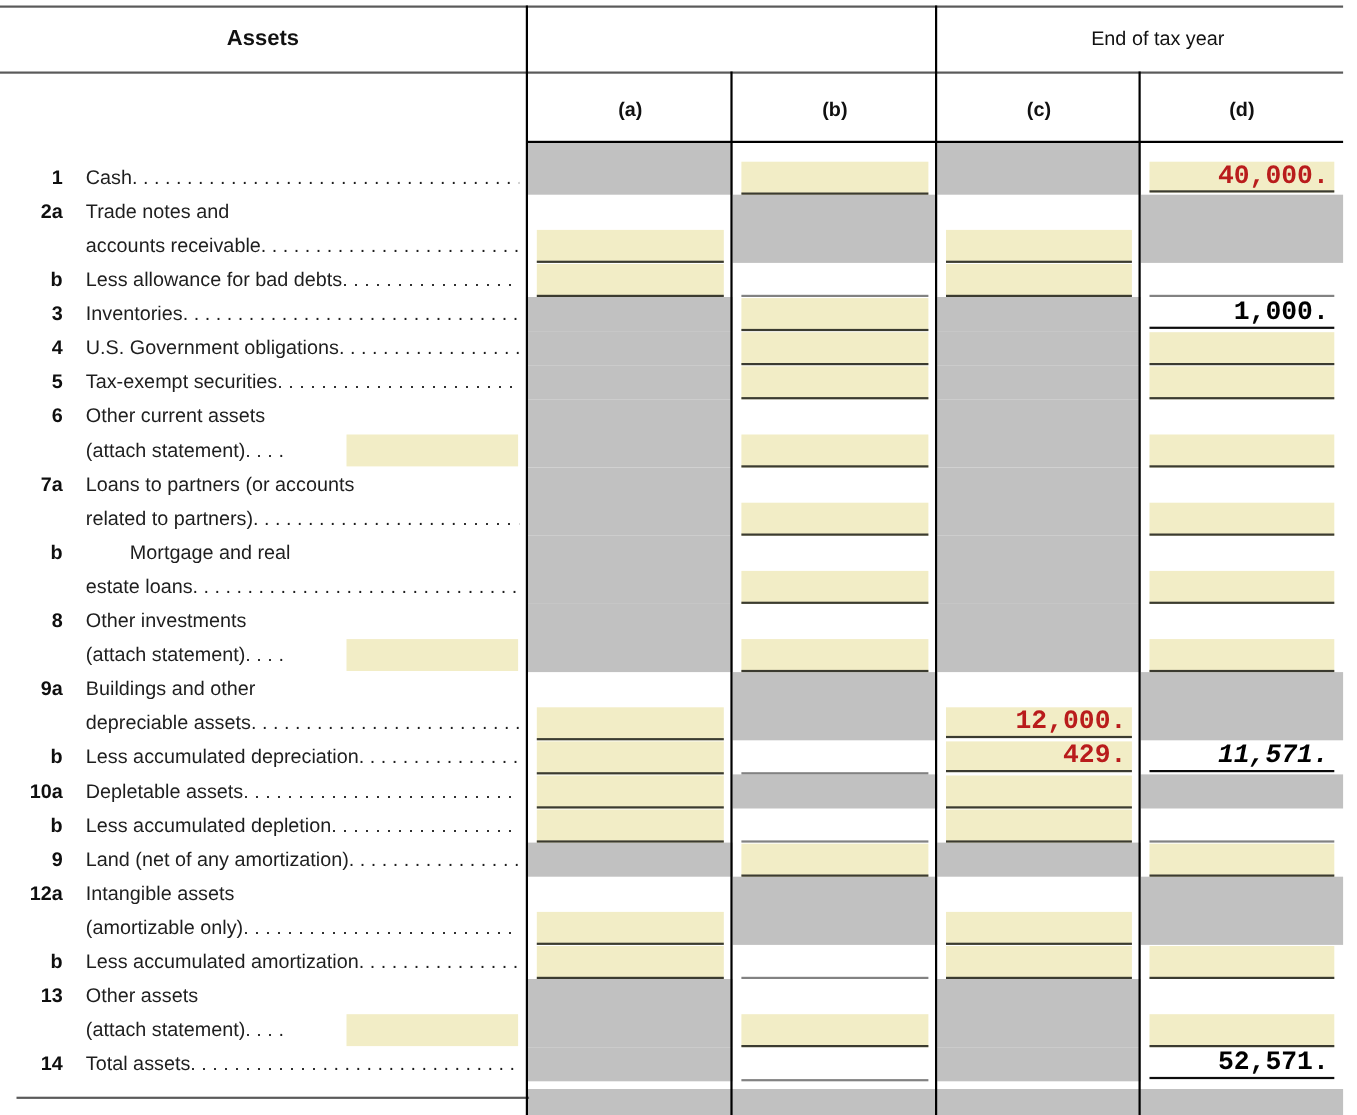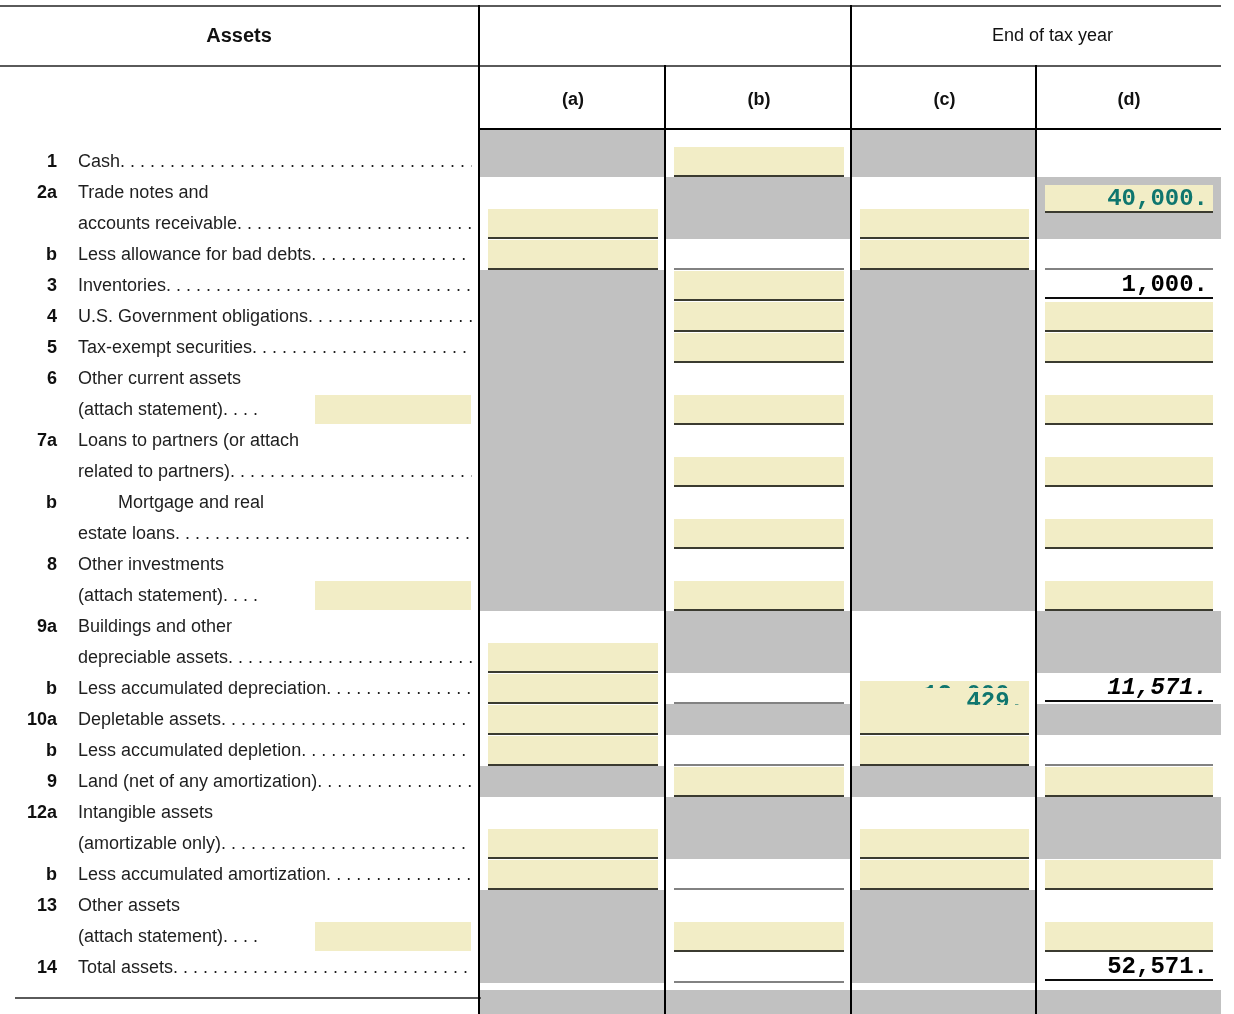--- a/index.html
+++ b/index.html
@@ -14,21 +14,21 @@
   .gutter-num{position:absolute;font-weight:bold;font-size:18px;text-align:right;
               line-height:31px;color:#0f0f0f;z-index:4;}
   .row-label{position:absolute;font-size:18px;line-height:31px;color:#1e1e1e;
              white-space:nowrap;overflow:hidden;z-index:4;}
   .cell-shaded{position:absolute;background:#c1c1c1;z-index:1;}
   .cell-entry{position:absolute;background:#f2edc6;border-bottom:2px solid #3b3b30;z-index:2;}
   .cell-open{position:absolute;background:transparent;border-bottom:2px solid #828282;z-index:2;}
   .cell-open.has-val{border-bottom-color:#0d0d0d;}
   .cell-val{font-family:"Liberation Mono",monospace;font-weight:bold;font-size:24px;
             line-height:27px;text-align:right;padding-right:5px;box-sizing:border-box;}
-  .val-entered{color:#0f766e;margin-top:38px;}
+  .val-entered{color:#b91c1c;}
   .val-computed{color:#000;}
   .inline-input{position:absolute;background:#f2edc6;z-index:2;}
   .footer-shade{position:absolute;background:#c1c1c1;z-index:1;}
 </style>
 </head>
 <body>
 
 <div class="page">
 
   <div class="hline" style="left:0;top:5,px;top:5px;width:1221px;"></div>
@@ -88,21 +88,21 @@
       <div class="cell-entry" style="left: 1045px; top: 333px; width: 168px; height: 28px;"></div>
       <div class="gutter-num" style="left: 0px; top: 363px; width: 57px; height: 31px;">6</div>
       <div class="row-label" style="left: 78px; top: 363px; width: 394px; height: 31px;">Other current assets</div>
       <div class="row-label" style="left: 78px; top: 394px; width: 394px; height: 31px;">(attach statement). . . .</div>
       <div class="inline-input" style="left: 315px; top: 395px; width: 156px; height: 29px;"></div>
       <div class="cell-shaded" style="left: 480px; top: 363px; width: 186px; height: 62px;"></div>
       <div class="cell-entry" style="left: 674px; top: 395px; width: 170px; height: 28px;"></div>
       <div class="cell-shaded" style="left: 852px; top: 363px; width: 185px; height: 62px;"></div>
       <div class="cell-entry" style="left: 1045px; top: 395px; width: 168px; height: 28px;"></div>
       <div class="gutter-num" style="left: 0px; top: 425px; width: 57px; height: 31px;">7a</div>
-      <div class="row-label" style="left: 78px; top: 425px; width: 394px; height: 31px;">Loans to partners (or attach</div>
+      <div class="row-label" style="left: 78px; top: 425px; width: 394px; height: 31px;">Loans to partners (or accounts</div>
       <div class="row-label" style="left: 78px; top: 456px; width: 394px; height: 31px;">related to partners). . . . . . . . . . . . . . . . . . . . . . . . . . . .</div>
       <div class="cell-shaded" style="left: 480px; top: 425px; width: 186px; height: 62px;"></div>
       <div class="cell-entry" style="left: 674px; top: 457px; width: 170px; height: 28px;"></div>
       <div class="cell-shaded" style="left: 852px; top: 425px; width: 185px; height: 62px;"></div>
       <div class="cell-entry" style="left: 1045px; top: 457px; width: 168px; height: 28px;"></div>
       <div class="gutter-num" style="left: 0px; top: 487px; width: 57px; height: 31px;">b</div>
       <div class="row-label" style="left: 78px; top: 487px; width: 394px; height: 31px; margin-left: 40px;">Mortgage and real</div>
       <div class="row-label" style="left: 78px; top: 518px; width: 394px; height: 31px;">estate loans. . . . . . . . . . . . . . . . . . . . . . . . . . . . . . . . . .</div>
       <div class="cell-shaded" style="left: 480px; top: 487px; width: 186px; height: 62px;"></div>
       <div class="cell-entry" style="left: 674px; top: 519px; width: 170px; height: 28px;"></div>
@@ -120,21 +120,21 @@
       <div class="row-label" style="left: 78px; top: 611px; width: 394px; height: 31px;">Buildings and other</div>
       <div class="row-label" style="left: 78px; top: 642px; width: 394px; height: 31px;">depreciable assets. . . . . . . . . . . . . . . . . . . . . . . . . . . . .</div>
       <div class="cell-entry" style="left: 488px; top: 643px; width: 170px; height: 28px;"></div>
       <div class="cell-shaded" style="left: 666px; top: 611px; width: 186px; height: 62px;"></div>
       <div class="cell-entry has-val cell-val val-entered" style="left: 860px; top: 643px; width: 169px; height: 28px;">12,000.</div>
       <div class="cell-shaded" style="left: 1037px; top: 611px; width: 184px; height: 62px;"></div>
       <div class="gutter-num" style="left: 0px; top: 673px; width: 57px; height: 31px;">b</div>
       <div class="row-label" style="left: 78px; top: 673px; width: 394px; height: 31px;">Less accumulated depreciation. . . . . . . . . . . . . . . . . . .</div>
       <div class="cell-entry" style="left: 488px; top: 674px; width: 170px; height: 28px;"></div>
       <div class="cell-open" style="left: 674px; top: 674px; width: 170px; height: 28px;"></div>
-      <div class="cell-entry has-val cell-val val-entered" style="left: 860px; top: 650px; width: 169px; height: 28px;">429.</div>
+      <div class="cell-entry has-val cell-val val-entered" style="left: 860px; top: 674px; width: 169px; height: 28px;">429.</div>
       <div class="cell-open has-val cell-val val-computed" style="left: 1045px; top: 674px; width: 168px; height: 28px; font-style: italic;">11,571.</div>
       <div class="gutter-num" style="left: 0px; top: 704px; width: 57px; height: 31px;">10a</div>
       <div class="row-label" style="left: 78px; top: 704px; width: 394px; height: 31px;">Depletable assets. . . . . . . . . . . . . . . . . . . . . . . . . . . . . . .</div>
       <div class="cell-entry" style="left: 488px; top: 705px; width: 170px; height: 28px;"></div>
       <div class="cell-shaded" style="left: 666px; top: 704px; width: 186px; height: 31px;"></div>
       <div class="cell-entry" style="left: 860px; top: 705px; width: 169px; height: 28px;"></div>
       <div class="cell-shaded" style="left: 1037px; top: 704px; width: 184px; height: 31px;"></div>
       <div class="gutter-num" style="left: 0px; top: 735px; width: 57px; height: 31px;">b</div>
       <div class="row-label" style="left: 78px; top: 735px; width: 394px; height: 31px;">Less accumulated depletion. . . . . . . . . . . . . . . . . . . . . .</div>
       <div class="cell-entry" style="left: 488px; top: 736px; width: 170px; height: 28px;"></div>

